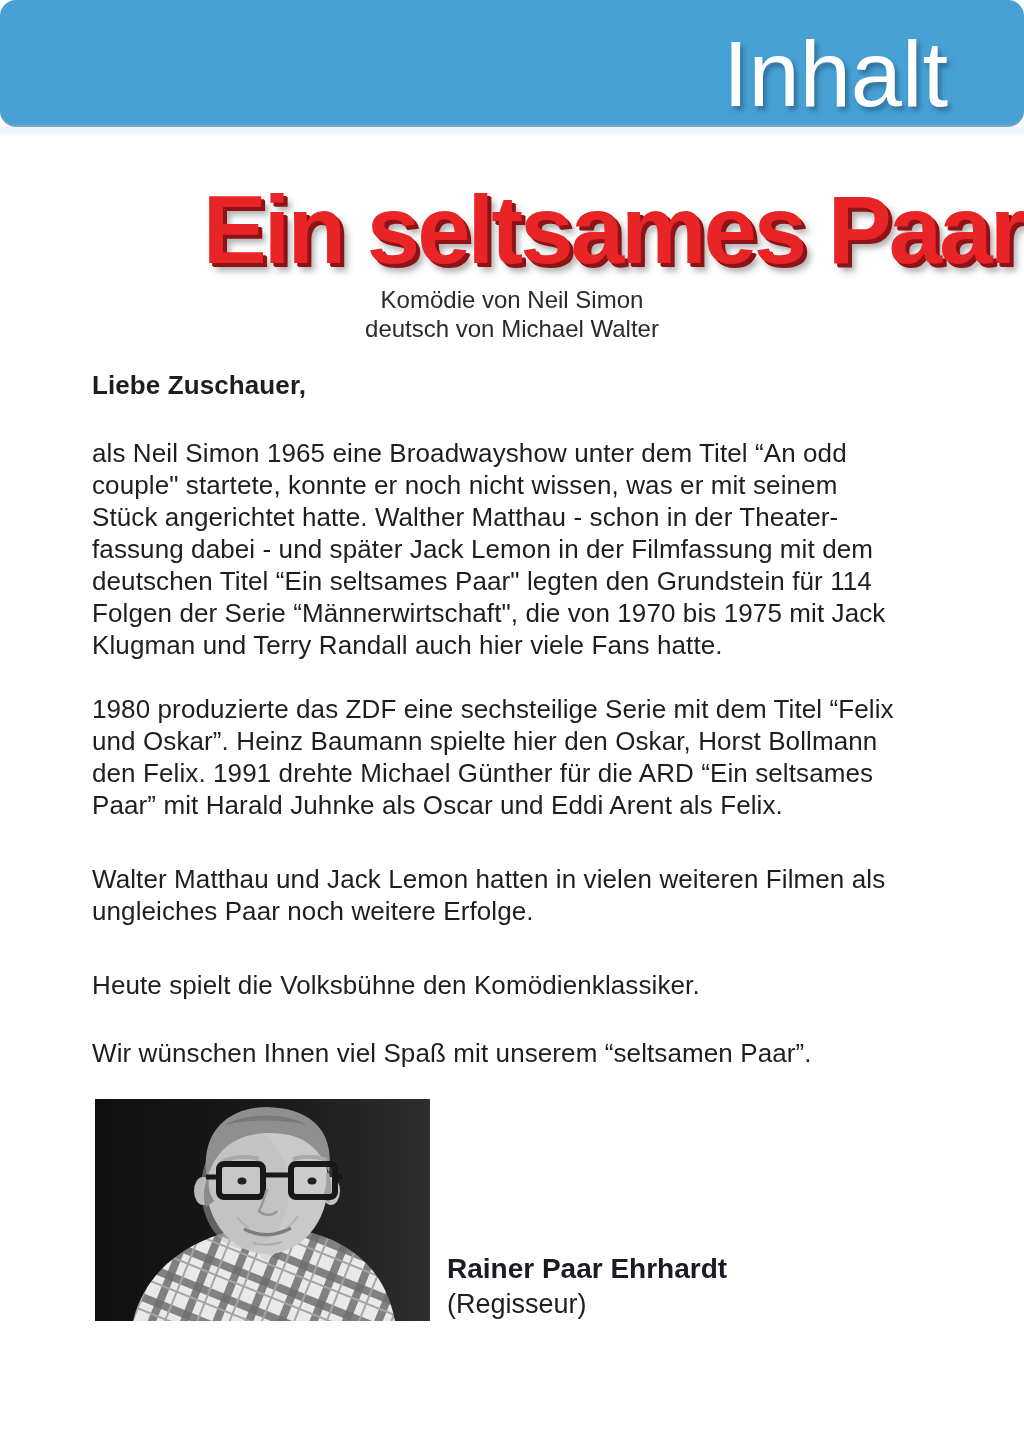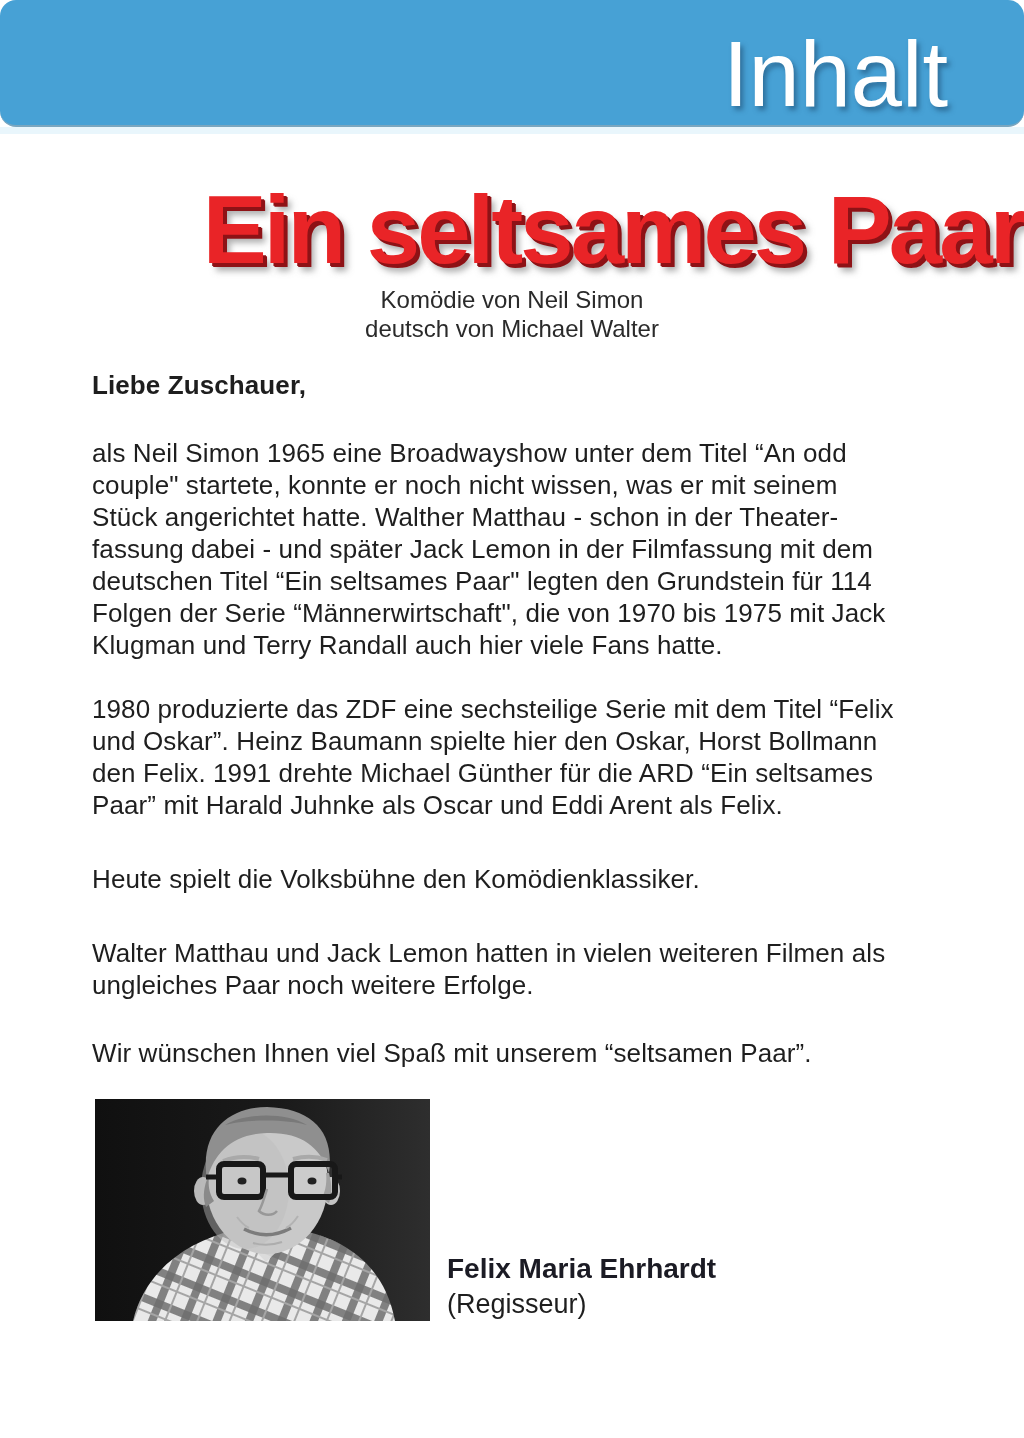--- a/index.html
+++ b/index.html
@@ -122,23 +122,23 @@
 couple" startete, konnte er noch nicht wissen, was er mit seinem
 Stück angerichtet hatte. Walther Matthau - schon in der Theater-
 fassung dabei - und später Jack Lemon in der Filmfassung mit dem
 deutschen Titel “Ein seltsames Paar" legten den Grundstein für 114
 Folgen der Serie “Männerwirtschaft", die von 1970 bis 1975 mit Jack
 Klugman und Terry Randall auch hier viele Fans hatte.</p>
     <p class="para short-gap">1980 produzierte das ZDF eine sechsteilige Serie mit dem Titel “Felix
 und Oskar”. Heinz Baumann spielte hier den Oskar, Horst Bollmann
 den Felix. 1991 drehte Michael Günther für die ARD “Ein seltsames
 Paar” mit Harald Juhnke als Oscar und Eddi Arent als Felix.</p>
-    <p class="para wide-gap">Heute spielt die Volksbühne den Komödienklassiker.</p>
     <p class="para wide-gap">Walter Matthau und Jack Lemon hatten in vielen weiteren Filmen als
 ungleiches Paar noch weitere Erfolge.</p>
+    <p class="para wide-gap">Heute spielt die Volksbühne den Komödienklassiker.</p>
     <p class="para">Wir wünschen Ihnen viel Spaß mit unserem “seltsamen Paar”.</p>
   </div>
 
   <div class="director-row">
     <svg class="director-photo" viewBox="0 0 335 222" xmlns="http://www.w3.org/2000/svg" role="img">
       <defs>
         <linearGradient id="bgGrad" x1="0" y1="0" x2="1" y2="0">
           <stop offset="0" stop-color="#101010"></stop>
           <stop offset="0.55" stop-color="#1a1a1a"></stop>
           <stop offset="1" stop-color="#2e2e2e"></stop>
@@ -186,18 +186,18 @@
       <ellipse cx="217" cy="82" rx="4.5" ry="3.6" fill="#222222"></ellipse>
 
       <path d="M 172 90 C 169 100 167 107 164 112 C 169 117 178 117 182 112" stroke="#989898" stroke-width="2.5" fill="none"></path>
 
       <path d="M 149 130 Q 172 142 196 129" stroke="#7c7c7c" stroke-width="3.5" fill="none"></path>
       <path d="M 158 144 Q 172 148 187 143" stroke="#adadad" stroke-width="2" fill="none"></path>
       <path d="M 142 118 q 6 8 12 11 M 203 117 q -6 9 -12 12" stroke="#b2b2b2" stroke-width="2" fill="none"></path>
     </svg>
 
     <div class="director-caption">
-      <div class="director-name">Felix Maria Ehrhardt</div>
+      <div class="director-name">Rainer Paar Ehrhardt</div>
       <div class="director-role">(Regisseur)</div>
     </div>
   </div>
 
 </div>
 
 </body></html>

